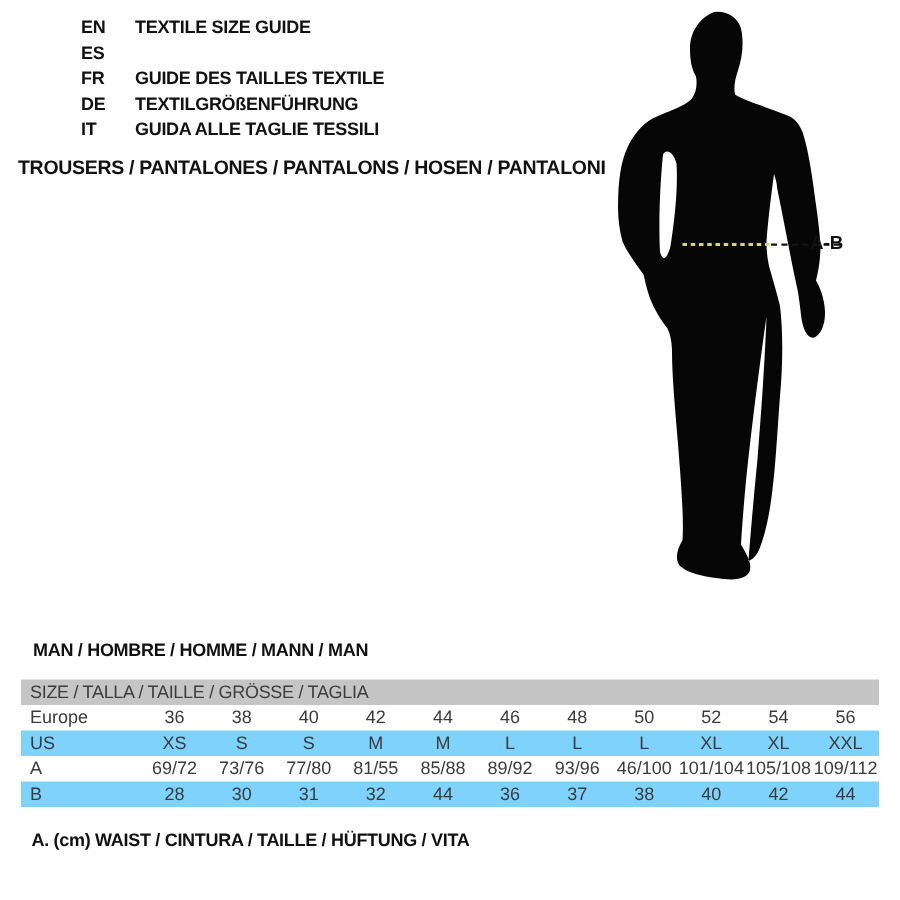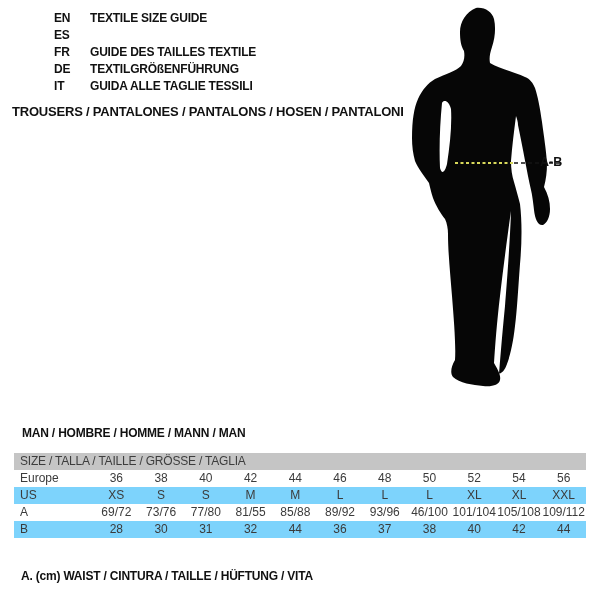--- a/index.html
+++ b/index.html
@@ -20,21 +20,21 @@
   
   .man-heading{position:absolute;left:22px;top:426px;font-size:12px;font-weight:700;letter-spacing:-0.2px;}
   
   .size-table{position:absolute;left:14px;top:453px;width:572px;font-size:12px;color:#3b3b3b;}
   .tbl-header{height:17px;line-height:17px;background:#c5c5c5;color:#3d3d3d;font-weight:400;padding-left:6px;letter-spacing:-0.2px;box-sizing:border-box;}
   .tbl-row{display:flex;height:17px;line-height:17px;}
   .tbl-row.stripe{background:#7dd3fc;}
   .tbl-label{flex:0 0 80px;padding-left:6px;box-sizing:border-box;text-align:left;}
   .tbl-cell{flex:1 1 0;text-align:center;}
   
-  .notes{position:absolute;left:21px;top:551px;font-size:12px;font-weight:700;line-height:18px;letter-spacing:-0.2px;margin-top:16px;}
+  .notes{position:absolute;left:21px;top:551px;font-size:12px;font-weight:700;line-height:18px;letter-spacing:-0.2px;}
 </style>
 </head>
 <body>
 
 <div class="legend">
   <div class="legend-row">
     <span class="legend-code">EN</span>
     <span class="legend-label">TEXTILE SIZE GUIDE</span>
   </div>
   <div class="legend-row">

